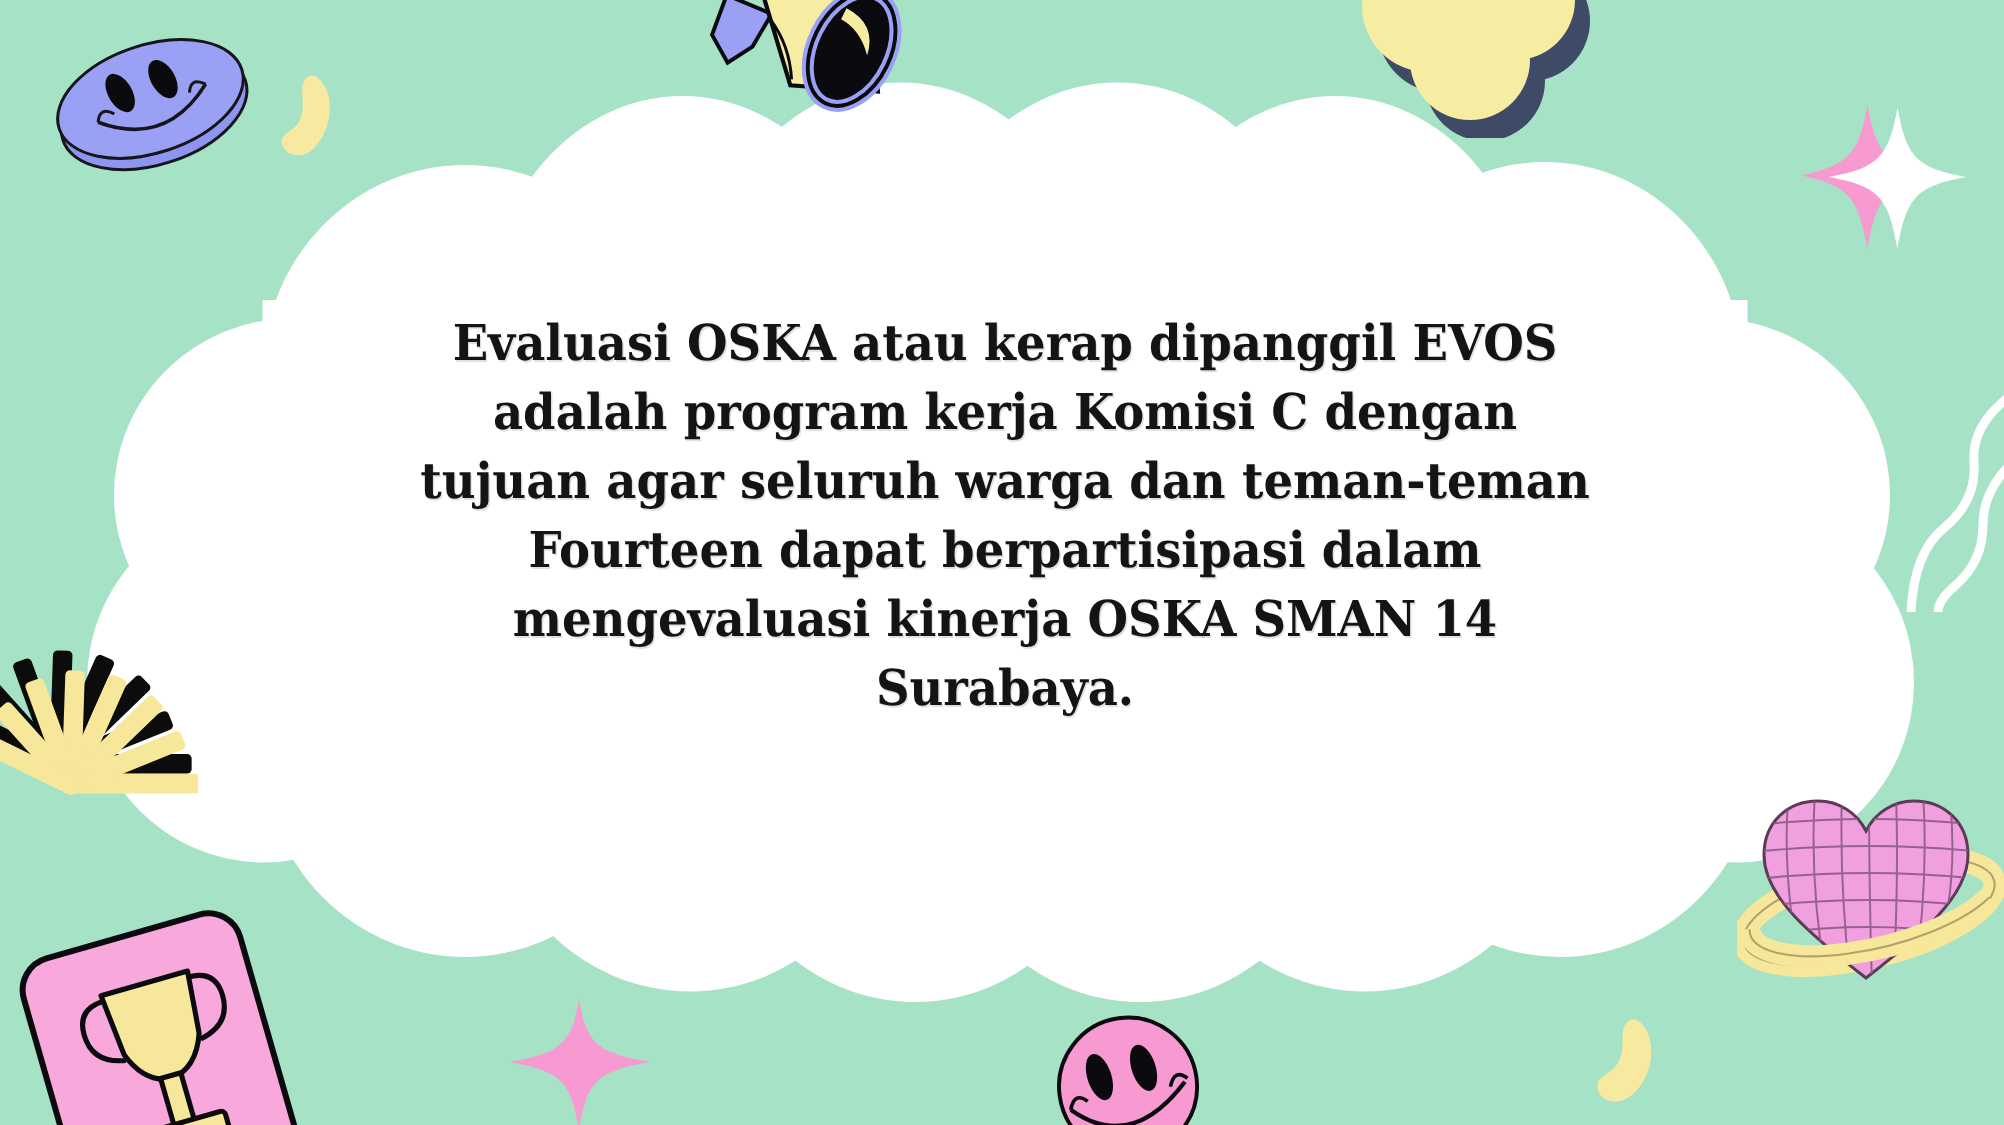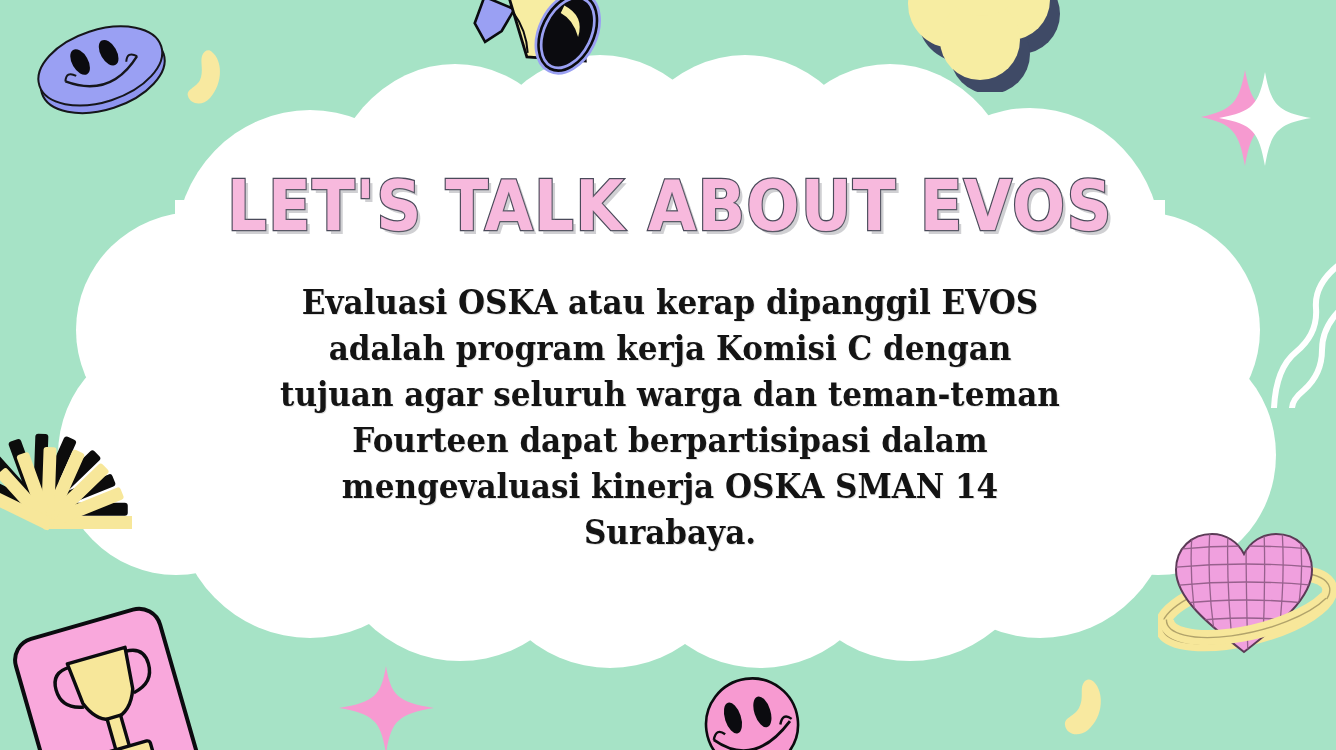--- a/index.html
+++ b/index.html
@@ -238,19 +238,16 @@
         <path d="M18 84 Q88 76 156 84"></path>
       <path d="M26 102 Q88 94 148 102"></path>
         <path d="M40 120 Q88 114 134 120"></path>
     </g>
 
     <path d="M8 80 A86 30 0 0 0 168 98" fill="none" stroke="#f7e79a" stroke-width="15" transform="rotate(-14 88 88)"></path>
     <path d="M8 80 A86 30 0 0 0 168 98" fill="none" stroke="#6b5f3c" stroke-width="1.4" opacity="0.5" transform="rotate(-14 88 88)"></path>
   </svg>
 
   <div id="content">
-    <div id="headline-wrap">
-      <div id="headline" style="color: rgb(247, 185, 221); -webkit-text-stroke: 2px rgb(74, 74, 90);">LET'S TALK ABOUT EVOS</div>
-    </div>
     <div id="body-text" style="color: rgb(20, 20, 20);"><span>Evaluasi OSKA atau kerap dipanggil EVOS</span><br><span>adalah program kerja Komisi C dengan</span><br><span>tujuan agar seluruh warga dan teman-teman</span><br><span>Fourteen dapat berpartisipasi dalam</span><br><span>mengevaluasi kinerja OSKA SMAN 14</span><br><span>Surabaya.</span></div>
   </div>
 
 </div>
 
 </body></html>

